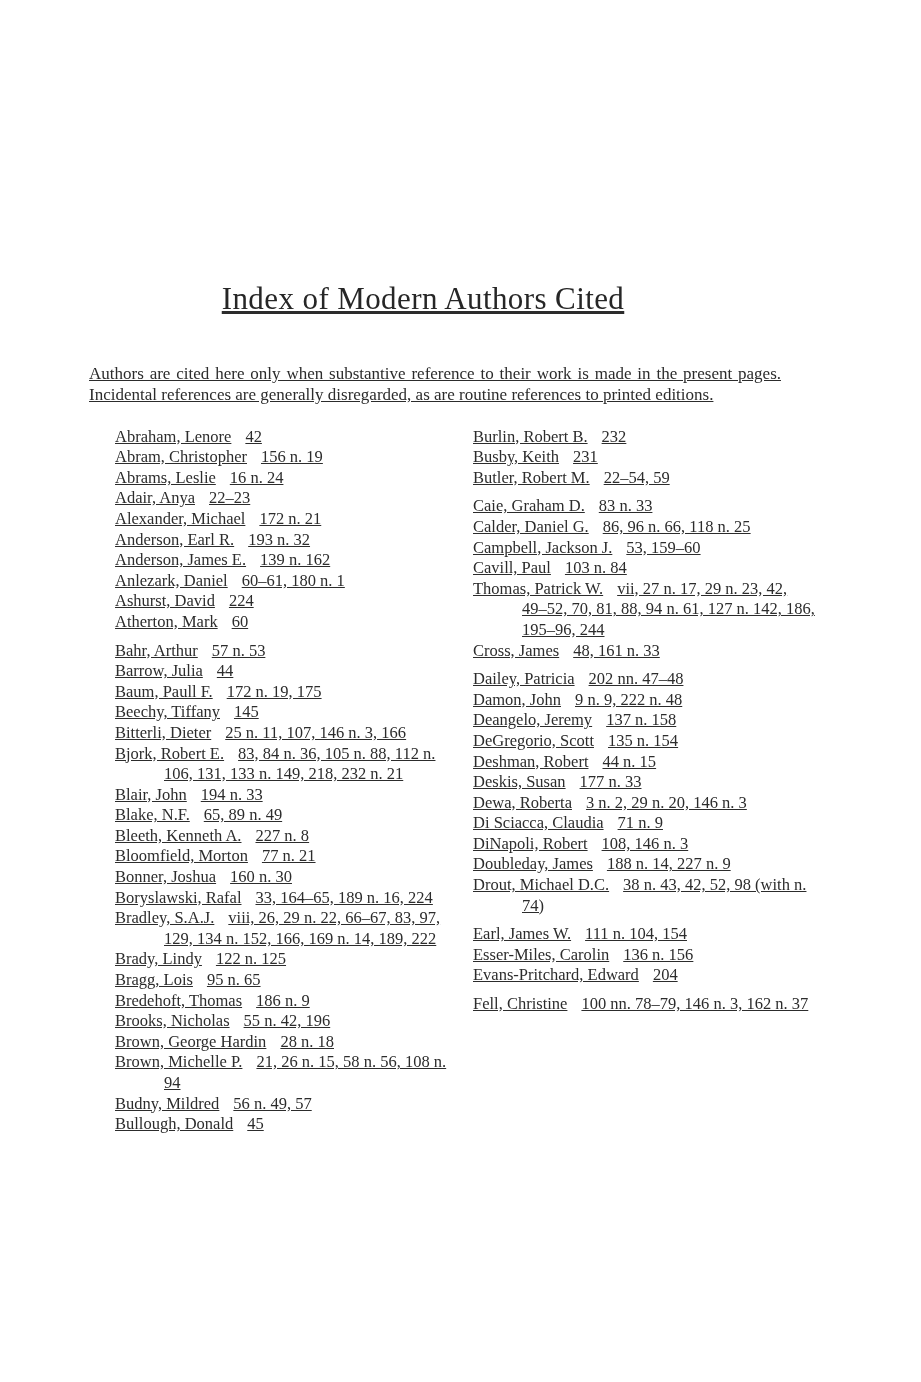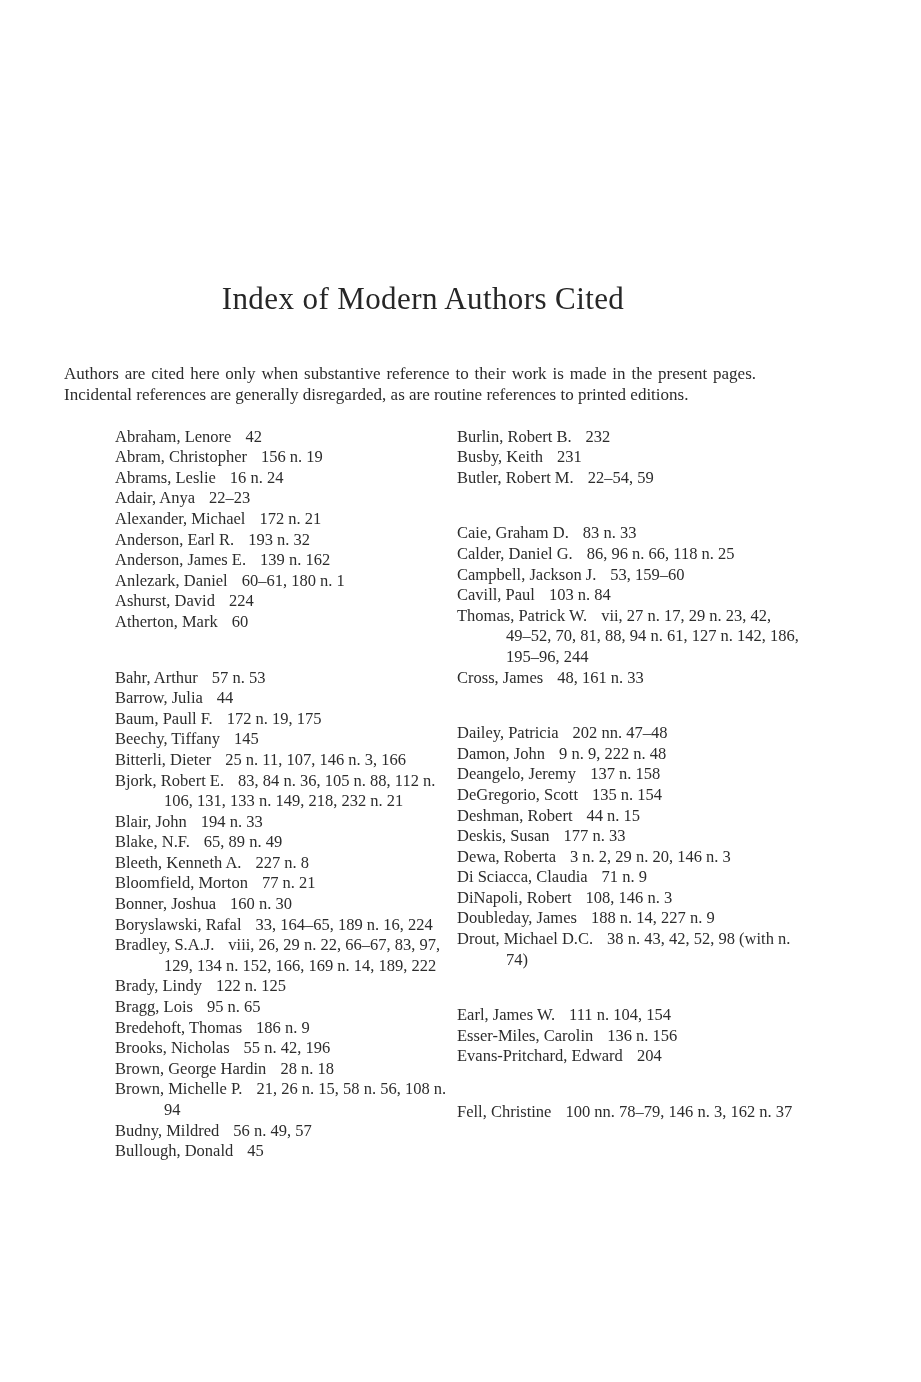--- a/index.html
+++ b/index.html
@@ -13,48 +13,50 @@
     overflow: hidden;
     font-family: "Liberation Serif", "DejaVu Serif", serif;
     color: #2c2c2c;
   }
   .page {
     position: relative;
     width: 846px;
     height: 1382px;
     box-sizing: border-box;
     padding-top: 281px;
+    text-decoration: underline;
   }
   .page-title {
     margin: 0;
     font-size: 31px;
     font-weight: 400;
     line-height: 36px;
     text-align: center;
     letter-spacing: 0.4px;
     color: #262626;
   }
   .intro {
     width: 692px;
-    margin: 47px 0 0 64px;
+    margin: 47px 0 0 89px;
     font-size: 17px;
     line-height: 20.8px;
     text-align: justify;
   }
   .index-columns {
     display: flex;
     margin: 21px 0 0 115px;
+    gap: 16px;
   }
   .index-column {
     width: 342px;
     font-size: 16.5px;
     line-height: 20.6px;
   }
   .index-group + .index-group {
-    margin-top: 35px;
+    margin-top: 8px;
   }
   .index-entry {
     padding-left: 49px;
     text-indent: -49px;
   }
   .entry-refs {
     margin-left: 14px;
   }
 </style>
 </head>

